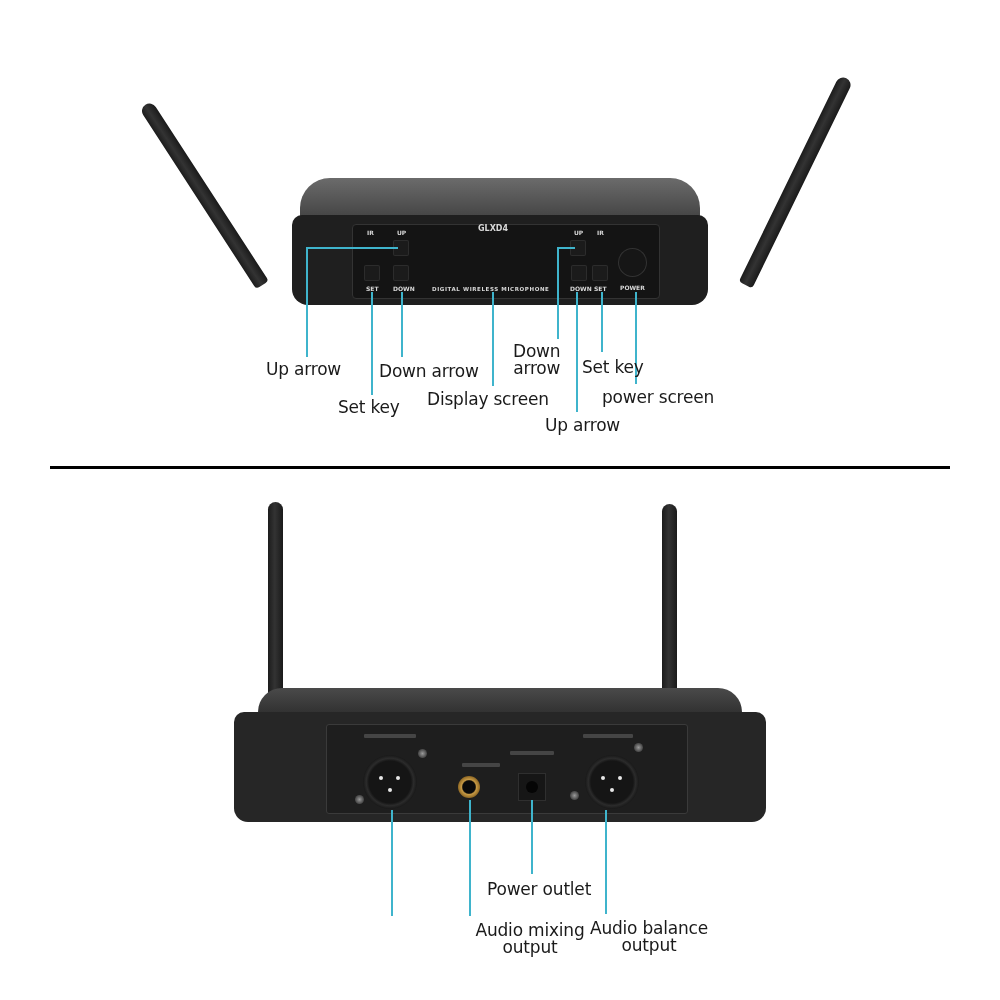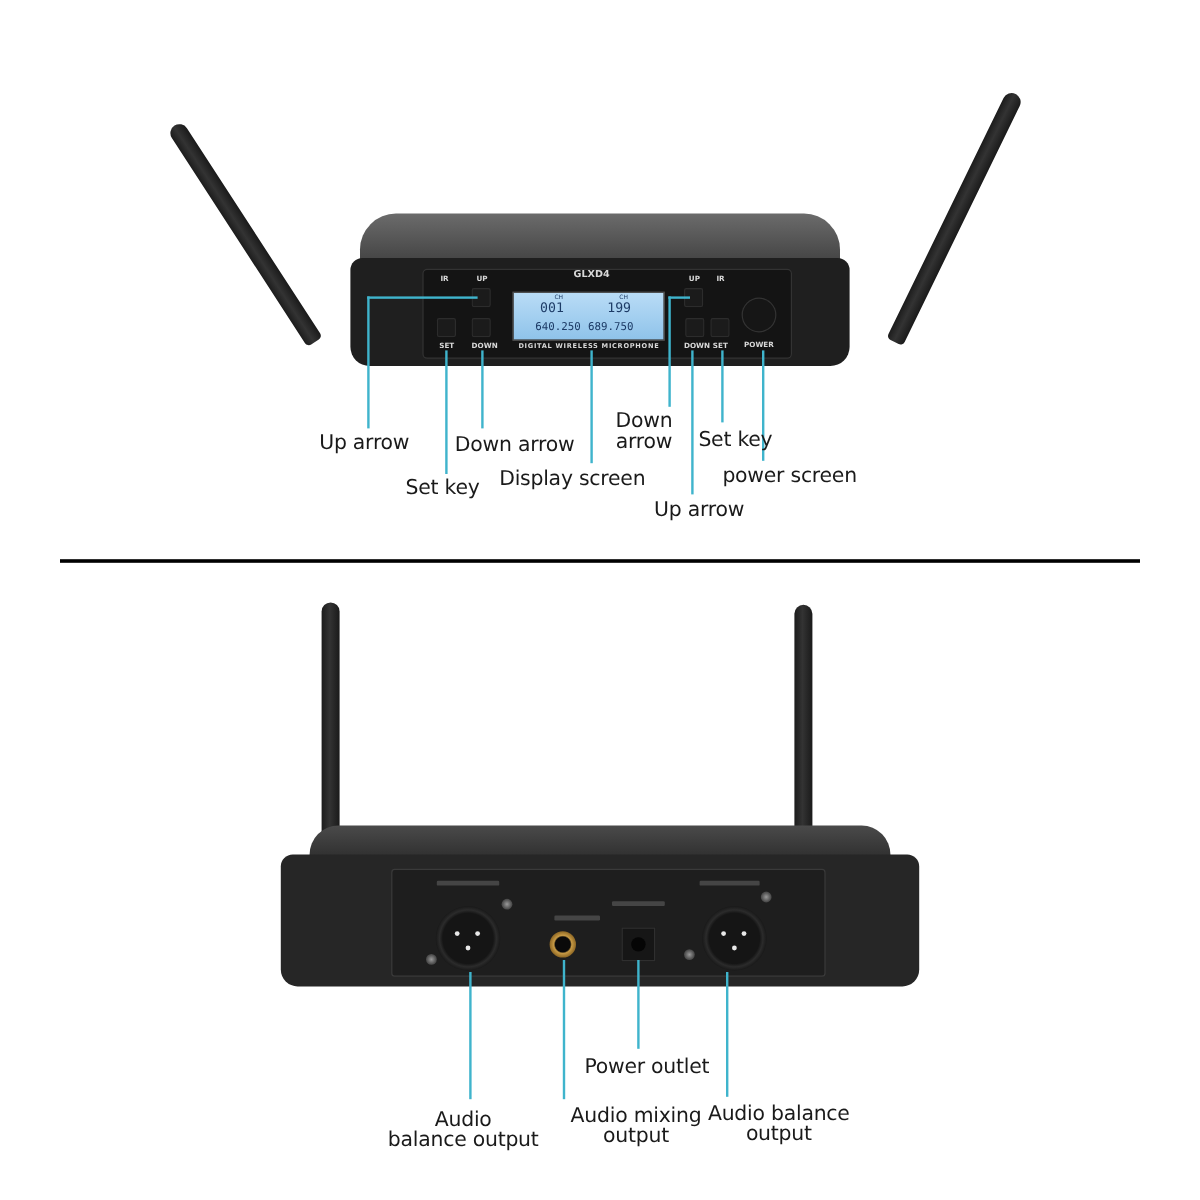--- a/index.html
+++ b/index.html
@@ -51,28 +51,20 @@
   <span class="silk" style="left:367px; top:229px;">IR</span>
   <span class="silk" style="left:397px; top:229px;">UP</span>
   <div class="btn" style="left:393px; top:240px;"></div>
   <div class="btn" style="left:364px; top:265px;"></div>
   <div class="btn" style="left:393px; top:265px;"></div>
   <span class="silk" style="left:366px; top:285px;">SET</span>
   <span class="silk" style="left:393px; top:285px;">DOWN</span>
 
   <span class="silk" style="left:478px; top:224px; font-size:8px;">GLXD4</span>
 
-  <div class="abs" style="left:427px; top:243px; width:125px; height:39px; background:linear-gradient(#b9dcf6,#8fc3ea); border:1px solid #555;">
-    <span class="abs" style="left:34px; top:1px; font-size:5px; color:#1d3b66;">CH</span>
-    <span class="abs" style="left:88px; top:1px; font-size:5px; color:#1d3b66;">CH</span>
-    <span class="abs" style="left:22px; top:6px; font-family:'DejaVu Sans Mono',monospace; font-size:11px; color:#1d3b66;">001</span>
-    <span class="abs" style="left:78px; top:6px; font-family:'DejaVu Sans Mono',monospace; font-size:11px; color:#1d3b66;">199</span>
-    <span class="abs" style="left:18px; top:24px; font-family:'DejaVu Sans Mono',monospace; font-size:9px; color:#1d3b66;">640.250</span>
-    <span class="abs" style="left:62px; top:24px; font-family:'DejaVu Sans Mono',monospace; font-size:9px; color:#1d3b66;">689.750</span>
-  </div>
   <span class="silk" style="left:432px; top:286px; font-size:5.5px; letter-spacing:0.6px; text-transform:uppercase;">Digital Wireless Microphone</span>
 
   <span class="silk" style="left:574px; top:229px;">UP</span>
   <span class="silk" style="left:597px; top:229px;">IR</span>
   <div class="btn" style="left:570px; top:240px;"></div>
   <div class="btn" style="left:571px; top:265px;"></div>
   <div class="btn" style="left:592px; top:265px;"></div>
   <span class="silk" style="left:570px; top:285px;">DOWN</span>
   <span class="silk" style="left:594px; top:285px;">SET</span>
   <div class="abs" style="left:619px; top:249px; width:27px; height:27px; border-radius:50%; background:#161616; box-shadow:0 0 0 1px #333;"></div>
@@ -85,21 +77,21 @@
   <div class="lead" style="left:492px; top:292px; width:2px; height:94px;"></div>
   <div class="lead" style="left:557px; top:247px; width:18px; height:2px;"></div>
   <div class="lead" style="left:557px; top:247px; width:2px; height:92px;"></div>
   <div class="lead" style="left:576px; top:292px; width:2px; height:120px;"></div>
   <div class="lead" style="left:601px; top:292px; width:2px; height:60px;"></div>
   <div class="lead" style="left:635px; top:292px; width:2px; height:92px;"></div>
 
   <div class="callout" style="left:266px; top:361px;">Up arrow</div>
   <div class="callout" style="left:338px; top:399px;">Set key</div>
   <div class="callout" style="left:379px; top:363px;">Down arrow</div>
-  <div class="callout" style="left:416px; top:391px;">Display screen</div>
+  <div class="callout" style="left:427px; top:391px;">Display screen</div>
   <div class="callout" style="left:513px; top:343px;">Down
 arrow</div>
   <div class="callout" style="left:582px; top:359px;">Set key</div>
   <div class="callout" style="left:602px; top:389px;">power screen</div>
   <div class="callout" style="left:545px; top:417px;">Up arrow</div>
 
   <div class="abs" style="left:50px; top:466px; width:900px; height:3px; background:#000;"></div>
 
   <div class="antenna" style="left:268px; top:502px; height:196px;"></div>
   <div class="antenna" style="left:662px; top:504px; height:194px;"></div>
@@ -134,20 +126,18 @@
     <div class="pin" style="left:25px; top:33px;"></div>
   </div>
   <div class="screw" style="left:634px; top:743px;"></div>
   <div class="screw" style="left:570px; top:791px;"></div>
 
   <div class="lead" style="left:391px; top:810px; width:2px; height:106px;"></div>
   <div class="lead" style="left:469px; top:800px; width:2px; height:116px;"></div>
   <div class="lead" style="left:531px; top:800px; width:2px; height:74px;"></div>
   <div class="lead" style="left:605px; top:810px; width:2px; height:104px;"></div>
 
-  <div class="callout" style="left:317px; top:925px; width:138px;">Audio
-balance output</div>
   <div class="callout" style="left:473px; top:922px; width:114px;">Audio mixing
 output</div>
   <div class="callout" style="left:487px; top:881px;">Power outlet</div>
   <div class="callout" style="left:583px; top:920px; width:132px;">Audio balance
 output</div>
 </div>
 
 </body></html>

